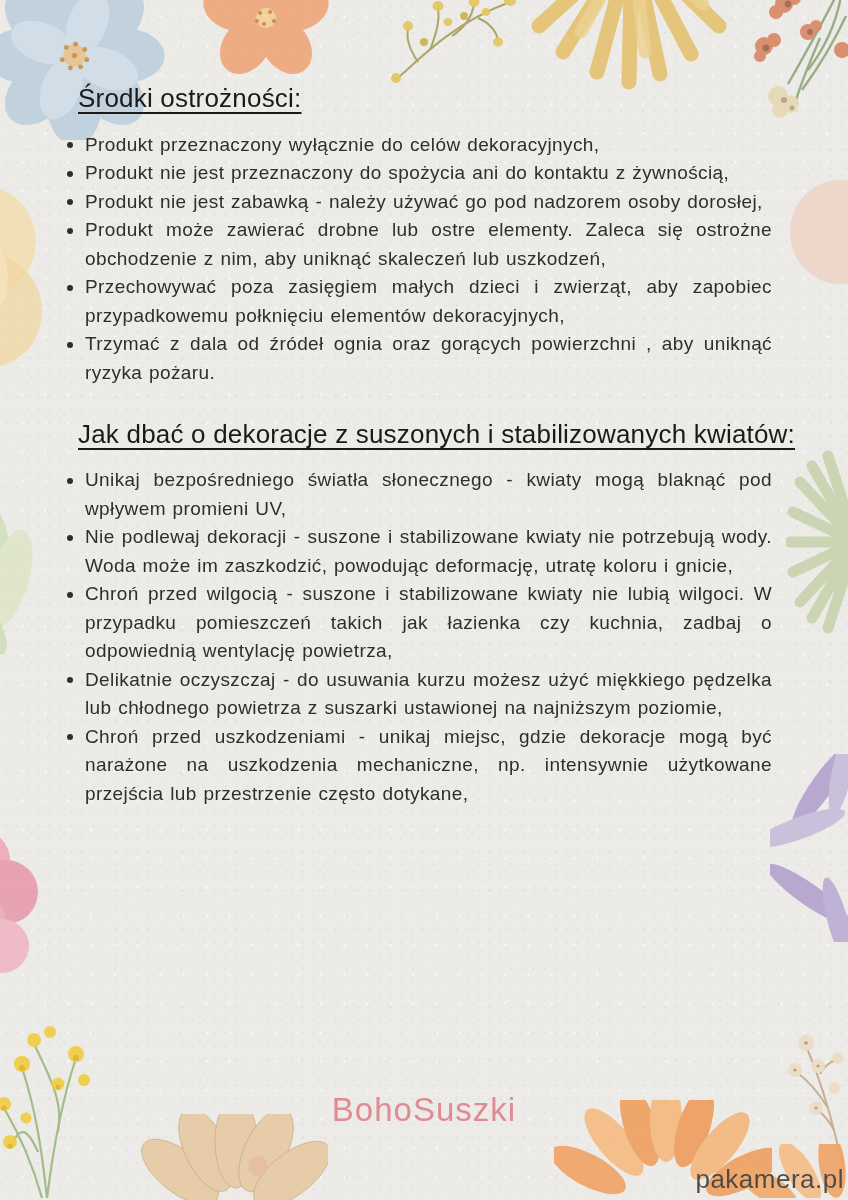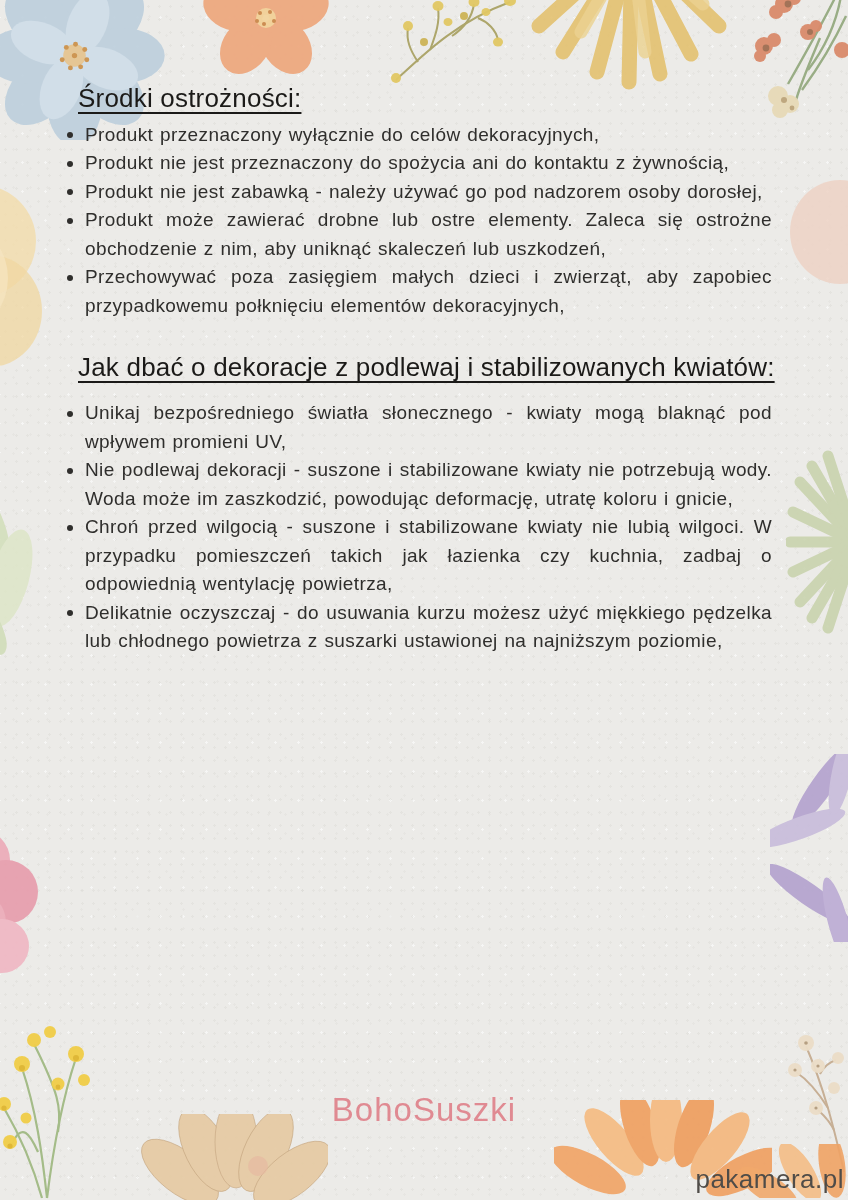--- a/index.html
+++ b/index.html
@@ -55,21 +55,21 @@
     letter-spacing:.2px;
     text-decoration:underline;
     text-decoration-thickness:2px;
     text-underline-offset:5px;
     text-decoration-skip-ink:none;
     white-space:nowrap;
     padding-left:14px;
   }
   .bullet-list{
     list-style:none;
-    margin:7px 0 0 0;
+    margin:17px 0 0 0;
   }
   .bullet-list li{
     position:relative;
     padding-left:21px;
     font-size:19px;
     line-height:28.5px;
     letter-spacing:.4px;
     word-spacing:1px;
     text-align:justify;
     color:var(--body-text-color);
@@ -366,28 +366,30 @@
 
 <main class="content">
   <section>
     <h1 class="section-heading">Środki ostrożności:</h1>
     <ul class="bullet-list">
       <li>Produkt przeznaczony wyłącznie do celów dekoracyjnych,</li>
       <li>Produkt nie jest przeznaczony do spożycia ani do kontaktu z żywnością,</li>
       <li>Produkt nie jest zabawką - należy używać go pod nadzorem osoby dorosłej,</li>
       <li>Produkt może zawierać drobne lub ostre elementy. Zaleca się ostrożne obchodzenie z nim, aby uniknąć skaleczeń lub uszkodzeń,</li>
       <li>Przechowywać poza zasięgiem małych dzieci i zwierząt, aby zapobiec przypadkowemu połknięciu elementów dekoracyjnych,</li>
+      <li>Trzymać z dala od źródeł ognia oraz gorących powierzchni , aby uniknąć ryzyka pożaru.</li>
     </ul>
   </section>
 
   <section class="section-2">
-    <h1 class="section-heading">Jak dbać o dekoracje z podlewaj i stabilizowanych kwiatów:</h1>
+    <h1 class="section-heading">Jak dbać o dekoracje z suszonych i stabilizowanych kwiatów:</h1>
     <ul class="bullet-list">
       <li>Unikaj bezpośredniego światła słonecznego - kwiaty mogą blaknąć pod wpływem promieni UV,</li>
       <li>Nie podlewaj dekoracji - suszone i stabilizowane kwiaty nie potrzebują wody. Woda może im zaszkodzić, powodując deformację, utratę koloru i gnicie,</li>
       <li>Chroń przed wilgocią - suszone i stabilizowane kwiaty nie lubią wilgoci. W przypadku pomieszczeń takich jak łazienka czy kuchnia, zadbaj o odpowiednią wentylację powietrza,</li>
       <li>Delikatnie oczyszczaj - do usuwania kurzu możesz użyć miękkiego pędzelka lub chłodnego powietrza z suszarki ustawionej na najniższym poziomie,</li>
+      <li>Chroń przed uszkodzeniami - unikaj miejsc, gdzie dekoracje mogą być narażone na uszkodzenia mechaniczne, np. intensywnie użytkowane przejścia lub przestrzenie często dotykane,</li>
     </ul>
   </section>
 </main>
 
 <div class="brand-logo">BohoSuszki</div>
 <div class="watermark">pakamera.pl</div>
 
 </body></html>

